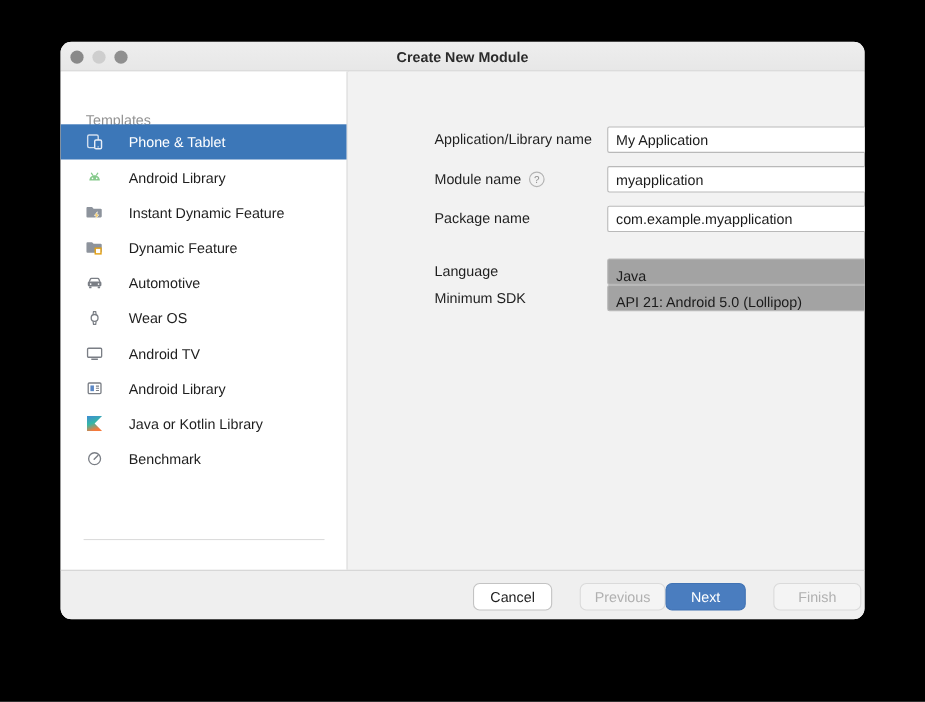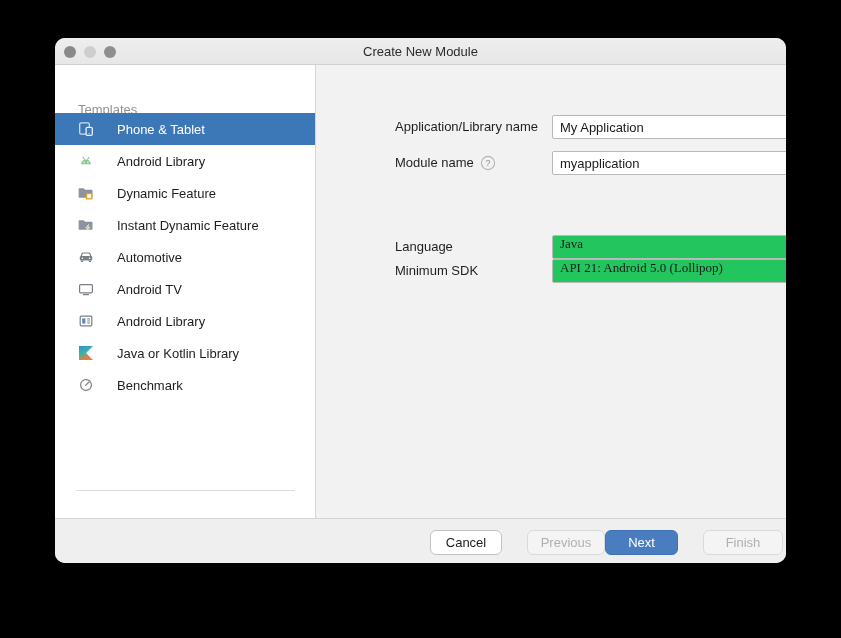--- a/index.html
+++ b/index.html
@@ -12,21 +12,21 @@
 
   
   .titlebar { position:absolute; left:0; top:0; width:100%; height:27px;
               background:linear-gradient(#eeeeee,#e7e7e7); border-bottom:1px solid #d1d1d1; }
   .traffic { position:absolute; left:9px; top:8px; display:flex; gap:8px; }
   .tl { width:12px; height:12px; border-radius:50%; }
   .tl.c1 { background:#898989; }
   .tl.c2 { background:#cecece; }
   .tl.c3 { background:#8f8f8f; }
   .win-title { position:absolute; left:0; right:0; top:0; height:27px; line-height:27px;
-               text-align:center; font-size:13px; font-weight:normal; color:#2b2b2b; }
+               text-align:center; font-size:13px; font-weight:bold; color:#2b2b2b; }
 
   
   .sidebar { position:absolute; left:0; top:27px; width:261px; bottom:45px;
              background:#ffffff; border-right:1px solid #d6d6d6; }
   .templates-header { position:absolute; left:23px; top:37px; font-size:13px; color:#929292; }
   .side-items { position:absolute; left:0; top:48px; width:100%; }
   .side-item { height:32px; display:flex; align-items:center; gap:23px; padding-left:23px;
                font-size:13px; color:#1e1e1e; cursor:default; }
   .side-item.selected { background:var(--sel,#3c77b8); color:#ffffff; }
   .icon16 { width:16px; height:16px; display:inline-flex; align-items:center; justify-content:center; flex:0 0 16px; }
@@ -40,22 +40,22 @@
   
   .form { position:absolute; left:262px; top:27px; right:0; bottom:45px; background:#f2f2f2; }
   .form-row { position:absolute; left:0; width:100%; height:24px; }
   .field-label { position:absolute; left:78px; top:0; height:24px; line-height:24px;
                  font-size:13px; color:#1f1f1f; display:flex; align-items:center; gap:6px; }
   .field-box { position:absolute; left:235px; top:0; width:265px; height:24px; }
   .text-input { width:100%; height:100%; border:1px solid #b9b9b9; border-radius:2px;
                 background:#ffffff; font-family:"Liberation Sans",sans-serif; font-size:13px;
                 color:#1b1b1b; padding:0 7px; outline:none; }
   .select-box { width:100%; height:100%; border:1px solid #b9b9b9; border-radius:2px;
-                background:#22c55e; font-size:13px; color:#1b1b1b; display:flex;
-                align-items:flex-start; padding:0 7px; cursor:default; position:relative;font-family:Liberation Serif, serif; }
+                background:#a3a3a3; font-size:13px; color:#1b1b1b; display:flex;
+                align-items:flex-end; padding:0 7px; cursor:default; position:relative; }
   .help-svg { width:15px; height:15px; }
 
   
   .footer { position:absolute; left:0; bottom:0; width:100%; height:45px;
             background:#efefef; border-top:1px solid #d4d4d4;padding-left:18px; }
   .btn { position:absolute; top:11px; height:25px; border-radius:6px; font-size:13px;
          font-family:"Liberation Sans",sans-serif; text-align:center; line-height:23px; cursor:default; }
   .btn.normal   { background:#ffffff; border:1px solid #c3c3c3; color:#1d1d1d; }
   .btn.disabled { background:#f4f4f4; border:1px solid #dadada; color:#b0b0b0;margin-left:12px; }
   .btn.primary  { background:var(--primary,#4a7dbf); border:1px solid #4173b4; color:#ffffff; }
@@ -100,50 +100,59 @@
               <circle cx="6.1" cy="9.2" r=".75" fill="#fff"></circle>
               <circle cx="9.9" cy="9.2" r=".75" fill="#fff"></circle>
             </svg>
           </span>
           <span>Android Library</span>
         </div>
         <div class="side-item">
           <span class="icon16">
             <svg viewBox="0 0 16 16">
               <path d="M1.5 3.2h4.2l1.4 1.5h6.4a1 1 0 0 1 1 1v6a1 1 0 0 1-1 1H1.5a.9.9 0 0 1-.9-.9V4.1a.9.9 0 0 1 .9-.9z" fill="#8d939c"></path>
+              <path d="M10.5 7.5L7.8 11h1.7l-.6 3 2.9-3.7h-1.8z" fill="#f5b517" stroke="#fff" stroke-width=".6"></path>
+            </svg>
+          </span>
+          <span>Instant Dynamic Feature</span>
+        </div>
+        <div class="side-item">
+          <span class="icon16">
+            <svg viewBox="0 0 16 16">
+              <path d="M1.5 3.2h4.2l1.4 1.5h6.4a1 1 0 0 1 1 1v6a1 1 0 0 1-1 1H1.5a.9.9 0 0 1-.9-.9V4.1a.9.9 0 0 1 .9-.9z" fill="#8d939c"></path>
               <rect x="8.6" y="8.6" width="5.2" height="5.2" fill="#fff" stroke="#e3a117" stroke-width="1.3"></rect>
             </svg>
           </span>
           <span>Dynamic Feature</span>
-        </div>
-        <div class="side-item">
-          <span class="icon16">
-            <svg viewBox="0 0 16 16">
-              <path d="M1.5 3.2h4.2l1.4 1.5h6.4a1 1 0 0 1 1 1v6a1 1 0 0 1-1 1H1.5a.9.9 0 0 1-.9-.9V4.1a.9.9 0 0 1 .9-.9z" fill="#8d939c"></path>
-              <path d="M10.5 7.5L7.8 11h1.7l-.6 3 2.9-3.7h-1.8z" fill="#f5b517" stroke="#fff" stroke-width=".6"></path>
-            </svg>
-          </span>
-          <span>Instant Dynamic Feature</span>
         </div>
         <div class="side-item">
           <span class="icon16">
             <svg viewBox="0 0 16 16">
               <path d="M3.2 7.2l.9-2.4a1.2 1.2 0 0 1 1.1-.8h5.6a1.2 1.2 0 0 1 1.1.8l.9 2.4" fill="none" stroke="#7a7e85" stroke-width="1.2"></path>
               <rect x="1.8" y="7" width="12.4" height="4.4" rx="1.2" fill="#7a7e85"></rect>
               <rect x="3" y="11.4" width="2.2" height="1.6" rx=".5" fill="#7a7e85"></rect>
               <rect x="10.8" y="11.4" width="2.2" height="1.6" rx=".5" fill="#7a7e85"></rect>
               <circle cx="4.4" cy="9.2" r=".8" fill="#fff"></circle>
               <circle cx="11.6" cy="9.2" r=".8" fill="#fff"></circle>
             </svg>
           </span>
           <span>Automotive</span>
         </div>
         <div class="side-item">
           <span class="icon16">
             <svg viewBox="0 0 16 16">
+              <circle cx="8" cy="8" r="3.1" fill="none" stroke="#7a7e85" stroke-width="1.2"></circle>
+              <path d="M6.6 4.9L7 2.2h2l.4 2.7M6.6 11.1L7 13.8h2l.4-2.7" fill="none" stroke="#7a7e85" stroke-width="1.1"></path>
+            </svg>
+          </span>
+          <span>Wear OS</span>
+        </div>
+        <div class="side-item">
+          <span class="icon16">
+            <svg viewBox="0 0 16 16">
               <rect x="1.6" y="3.6" width="12.8" height="8.2" rx="1" fill="none" stroke="#7a7e85" stroke-width="1.2"></rect>
               <line x1="5" y1="13.6" x2="11" y2="13.6" stroke="#7a7e85" stroke-width="1.2"></line>
             </svg>
           </span>
           <span>Android TV</span>
         </div>
         <div class="side-item">
           <span class="icon16">
             <svg viewBox="0 0 16 16">
               <rect x="2.2" y="3.2" width="11.6" height="9.6" rx="1" fill="none" stroke="#7a7e85" stroke-width="1.2"></rect>
@@ -196,20 +205,26 @@
         <div class="field-label">
           <span>Module name</span>
           <span class="icon16">
             <svg class="help-svg" viewBox="0 0 16 16">
               <circle cx="8" cy="8" r="6.6" fill="none" stroke="#b4b4b4" stroke-width="1.1"></circle>
               <text x="8" y="11.2" font-size="9" text-anchor="middle" fill="#8e8e8e" font-family="Liberation Sans,sans-serif">?</text>
             </svg>
           </span>
         </div>
         <div class="field-box"><input type="text" class="text-input" value="myapplication" style=""></div>
+      </div>
+      <div class="form-row" style="top: 122px;">
+        <div class="field-label">
+          <span>Package name</span>
+        </div>
+        <div class="field-box"><input type="text" class="text-input" value="com.example.myapplication" style=""></div>
       </div>
       <div class="form-row" style="top: 170px;">
         <div class="field-label">
           <span>Language</span>
         </div>
         <div class="field-box">
           <div class="select-box">
             <span>Java</span>
           </div>
         </div>

